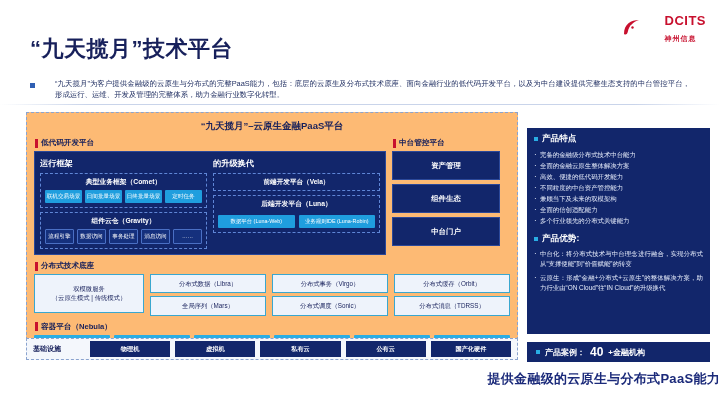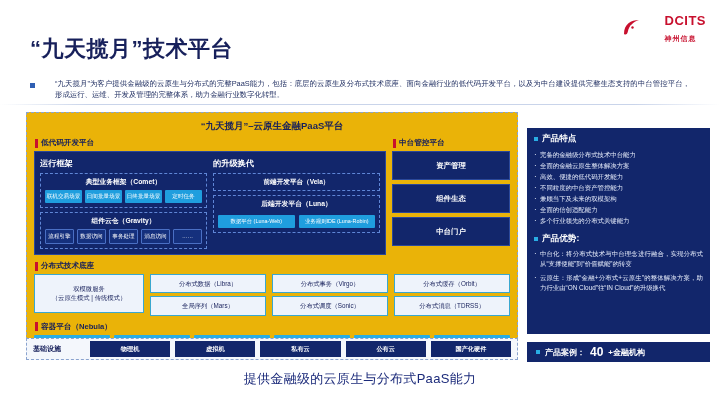--- a/index.html
+++ b/index.html
@@ -42,38 +42,38 @@
   .intro-text{
     font-size:7.4px; line-height:1.55; color:#1b2a5e; text-align:justify;
   }
   .head-rule{
     position:absolute; left:0; top:104px; width:720px; height:1px;
     background:linear-gradient(to right,#ffffff,#c9d4ea 12%,#c9d4ea 88%,#ffffff);
   }
   
   .diagram{
     position:absolute; left:26px; top:112px; width:492px; height:248px;
-    background:#eab308; border:1px dashed #8aa3cf;
+    background:#fdba74; border:1px dashed #8aa3cf;
     padding:5px 7px 6px 7px;
   }
   .diagram-title{
     text-align:center; font-size:9.5px; font-weight:bold; color:#17205b;
     padding:2px 0 5px 0;
   }
   .sec-label{
     display:flex; align-items:center; gap:3px;
     font-size:7.6px; font-weight:bold; color:#17205b; margin:0 0 3px 1px;
   }
   .sec-label::before{
     content:""; width:3px; height:9px; background:#c8102e; display:block;
   }
   
   .row-top{ display:flex; gap:6px; }
   .lowcode{ width:352px; }
-  .midctrl{ width:118px; }
+  .midctrl{ width:108px; }
   .navy-box{
     background:#12266b; border:1px solid #2b4899;
     padding:4px 5px 5px 5px;
   }
   .two-cols{ display:flex; gap:6px; }
   .col{ flex:1; }
   .col-hd{
     color:#ffffff; font-size:8.2px; font-weight:bold;
     padding:2px 0 4px 0;
   }
@@ -168,21 +168,21 @@
     top:342px; height:20px; padding:0 9px;
     display:flex; align-items:center; gap:5px;
   }
   .case-dot{ width:4px;height:4px;background:#29ade4;flex:0 0 auto; }
   .case-label{ font-size:8px; font-weight:bold; }
   .case-num{ font-size:12px; font-weight:bold; }
   .case-unit{ font-size:8px; font-weight:bold; }
   
   .tagline{
     position:absolute; left:0; top:370px; width:720px;
-    text-align:center; font-size:13px; font-weight:normal; color:#1b2a7a;
+    text-align:right; font-size:13px; font-weight:bold; color:#1b2a7a;
     letter-spacing:.3px;
   }
 </style>
 </head>
 <body>
 
 <div class="logo-wrap">
   <span class="logo-mark">
     <svg width="22" height="22" viewBox="0 0 22 22">
       <path d="M3,17 C3,7 10,3 18,3 C12,5 8,9 7,14 C6.4,17.2 4.8,18.4 3,17 Z" fill="#c8102e"></path>

